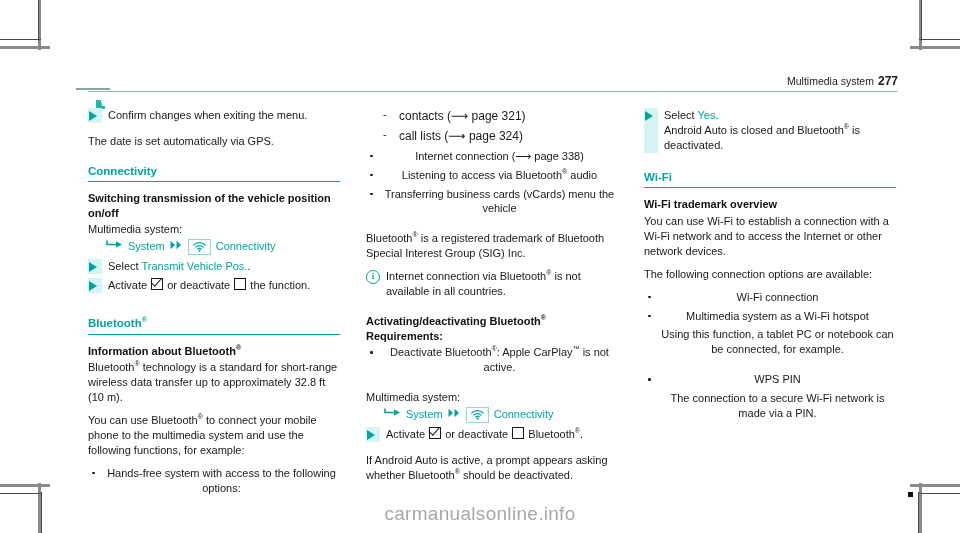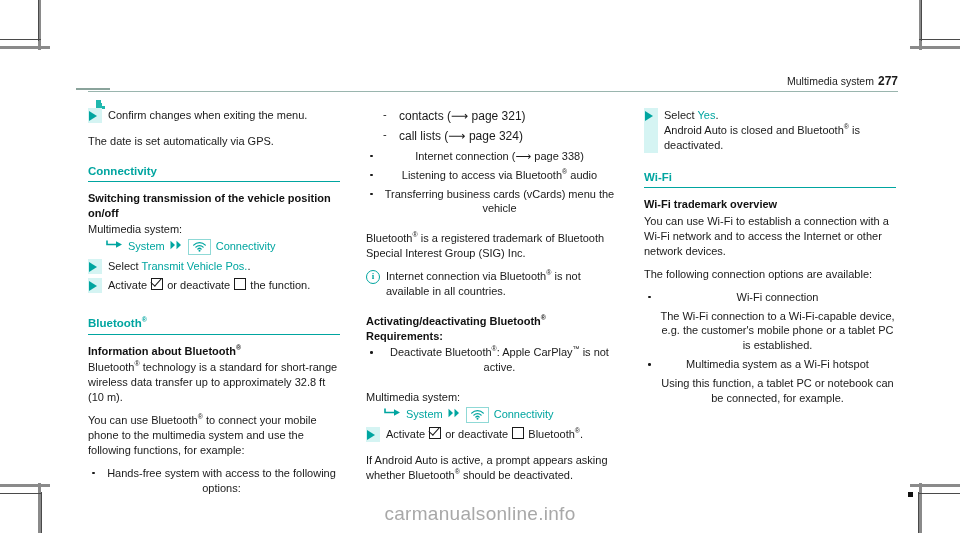--- a/index.html
+++ b/index.html
@@ -438,23 +438,26 @@
     <div class="spacer-md"></div>
     <div class="sec-head">Wi-Fi</div>
 
     <div class="sub-head">Wi-Fi trademark overview</div>
     <p class="body">You can use Wi-Fi to establish a connection with a Wi-Fi network and to access the Internet or other network devices.</p>
 
     <p class="body">The following connection options are available:</p>
 
     <ul class="dots">
       <li>Wi-Fi connection</li>
-      <li class="nomark">The Wi-Fi connection to a Wi-Fi-capable device, e.g. the customer's mobile phone or a tablet PC is established.</li>
       <li>Multimedia system as a Wi-Fi hotspot</li>
       <li class="nomark">Using this function, a tablet PC or notebook can be connected, for example.</li>
     </ul>
 
     <div class="spacer-sm"></div>
 
+    <ul class="dots">
+      <li>WPS PIN</li>
+      <li class="nomark">The connection to a secure Wi-Fi network is made via a PIN.</li>
+    </ul>
   </div>
 </div>
 
 <div class="watermark">carmanualsonline.info</div>
 
 </body></html>

